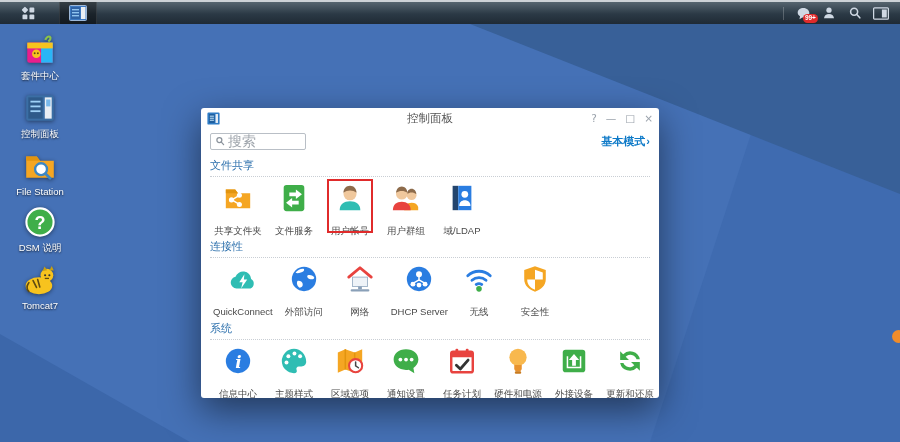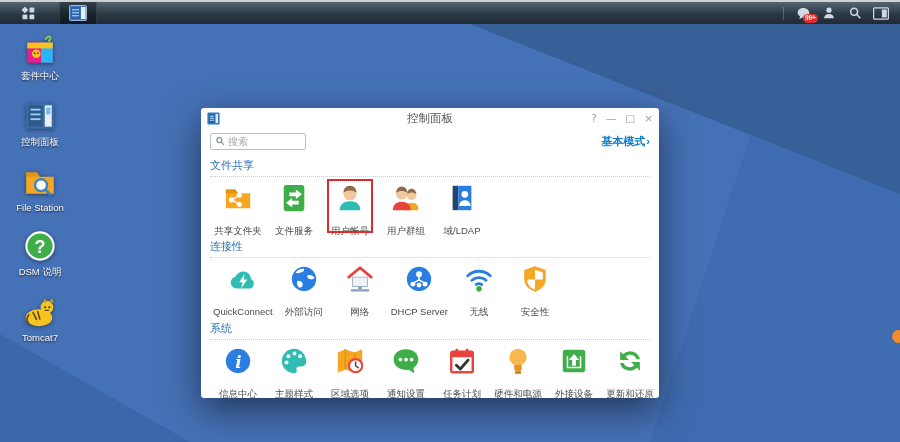--- a/index.html
+++ b/index.html
@@ -31,21 +31,21 @@
   .tb-right{margin-left:auto;display:flex;align-items:center;gap:4px;padding-right:8px}
   .tb-divider{width:1px;height:13px;background:rgba(255,255,255,.22);margin:0 4px}
   .tb-ic{position:relative;width:22px;height:22px;display:flex;align-items:center;
          justify-content:center;cursor:pointer}
   .badge{position:absolute;right:-4px;bottom:1px;background:#e02b2b;color:#fff;
          font-size:6.5px;line-height:1;padding:1.5px 2.5px;border-radius:5px;
          font-weight:bold;letter-spacing:-.2px}
 
   
   .desktop-icons{position:absolute;left:11px;top:33px;width:58px;display:flex;
-                 flex-direction:column;gap:16px;z-index:3}
+                 flex-direction:column;gap:8px;z-index:3}
   .dicon{display:flex;flex-direction:column;align-items:center;gap:3px;cursor:pointer}
   .dicon-img{width:34px;height:34px;filter:drop-shadow(0 1px 2px rgba(0,0,0,.45))}
   .dicon-img svg{width:100%;height:100%}
   .dicon-label{font-size:9.5px;color:#fff;text-shadow:0 1px 2px rgba(0,0,0,.75);
                white-space:nowrap}
 
   
   .window{position:absolute;left:201px;top:108px;width:458px;height:290px;
           background:#fff;border-radius:3px;box-shadow:0 12px 36px rgba(0,0,0,.5);
           z-index:10;display:flex;flex-direction:column;box-sizing:border-box}
@@ -55,21 +55,21 @@
   .win-title{position:absolute;left:0;right:0;text-align:center;font-size:11.5px;
              color:#555}
   .win-controls{margin-left:auto;display:flex;gap:9px;z-index:2}
   .win-ctl{font-size:10.5px;color:#9aa2ab;cursor:pointer;line-height:1;
            font-family:"DejaVu Sans",sans-serif}
 
   .toolbar{height:26px;flex:0 0 26px;display:flex;align-items:center;padding:0 9px}
   .searchbox{width:96px;height:17px;border:1px solid #b9bfc6;border-radius:2px;
              background:#fff;display:flex;align-items:center;gap:3px;padding:0 4px;
              box-sizing:border-box}
-  .searchbox input{border:none;outline:none;flex:1;min-width:0;font-size:10px;
+  .searchbox input{border:none;outline:none;flex:1;min-width:0;font-size:14px;
                    color:#444;background:transparent;font-family:inherit;padding:0}
   .searchbox input::placeholder{color:#a0a6ad}
   .mode{margin-left:auto;display:flex;align-items:center;gap:1px;cursor:pointer}
   .mode-label{color:#0e7ac8;font-size:11px;font-weight:bold}
   .mode-chev{color:#0e7ac8;font-size:11px;font-weight:bold}
 
   .content{flex:1;padding:1px 9px 4px;overflow:hidden}
   .sec-header{font-size:11px;color:#2e71ad;font-weight:normal;padding:3px 0 3px;
               border-bottom:1px dotted #c9ced4;margin-bottom:4px}
   .sec-row{display:flex;align-items:flex-start}

